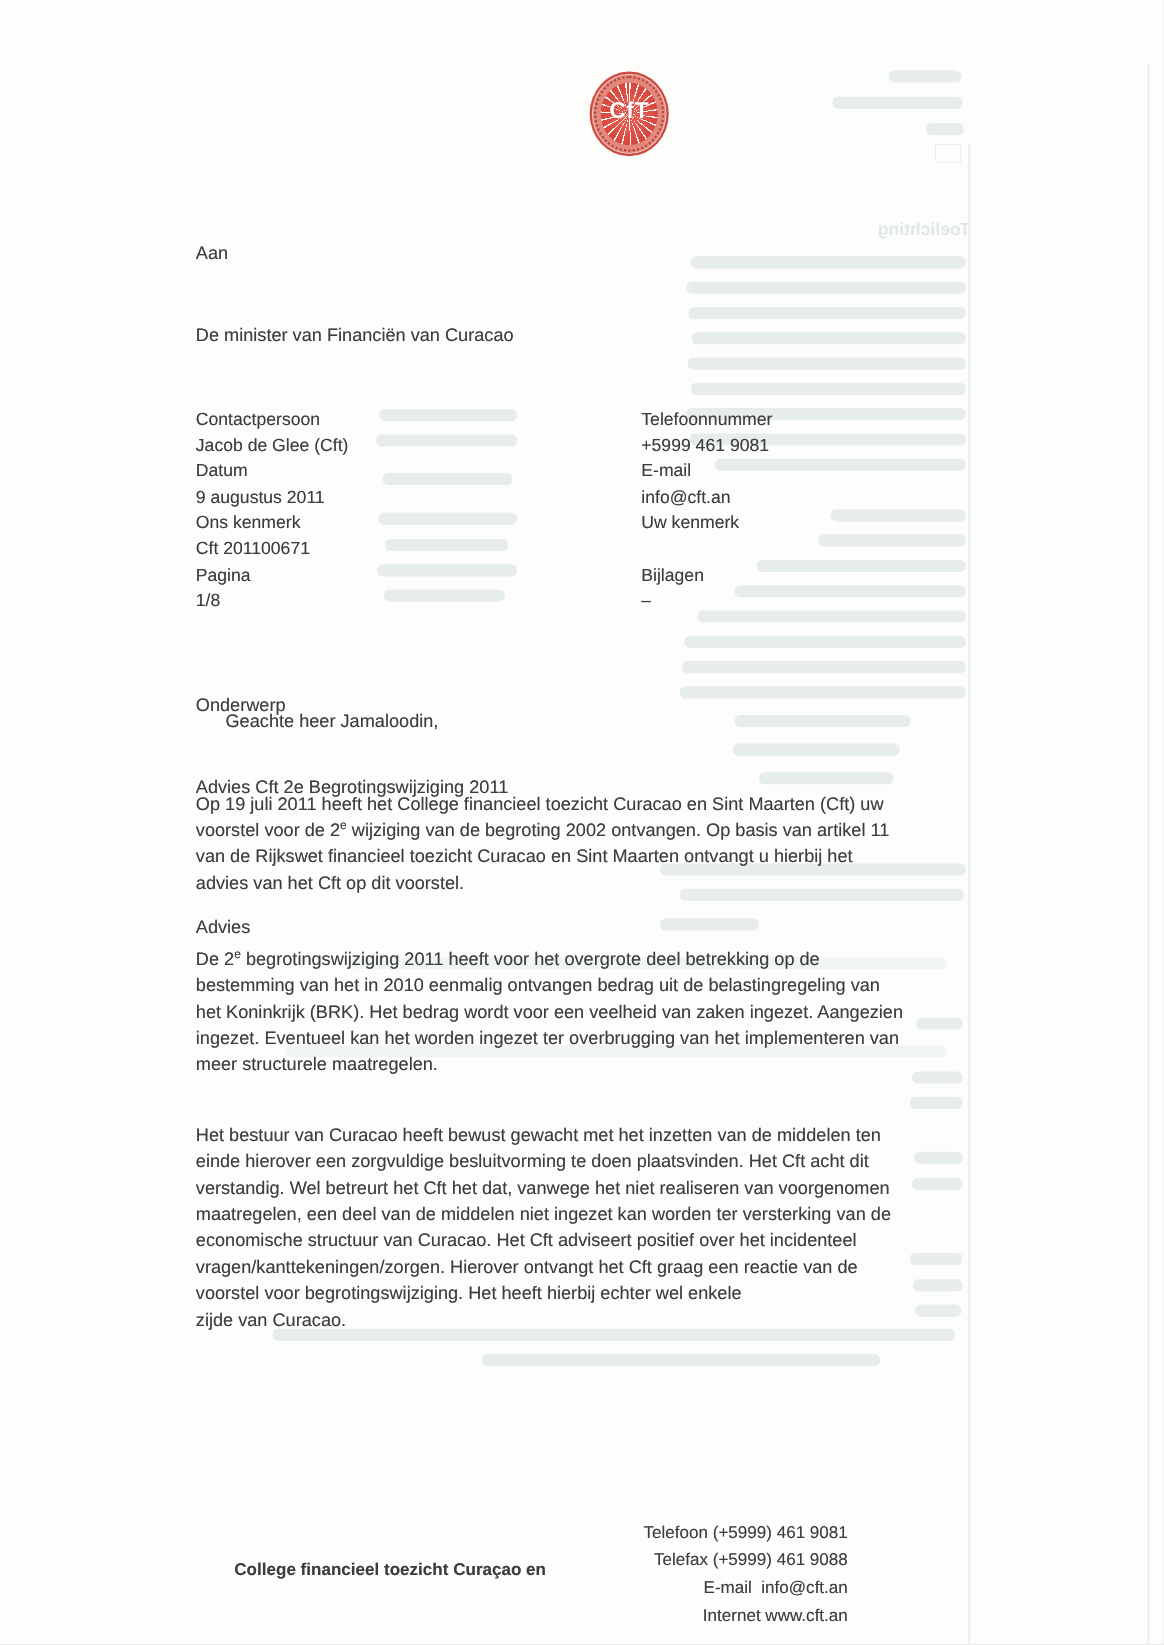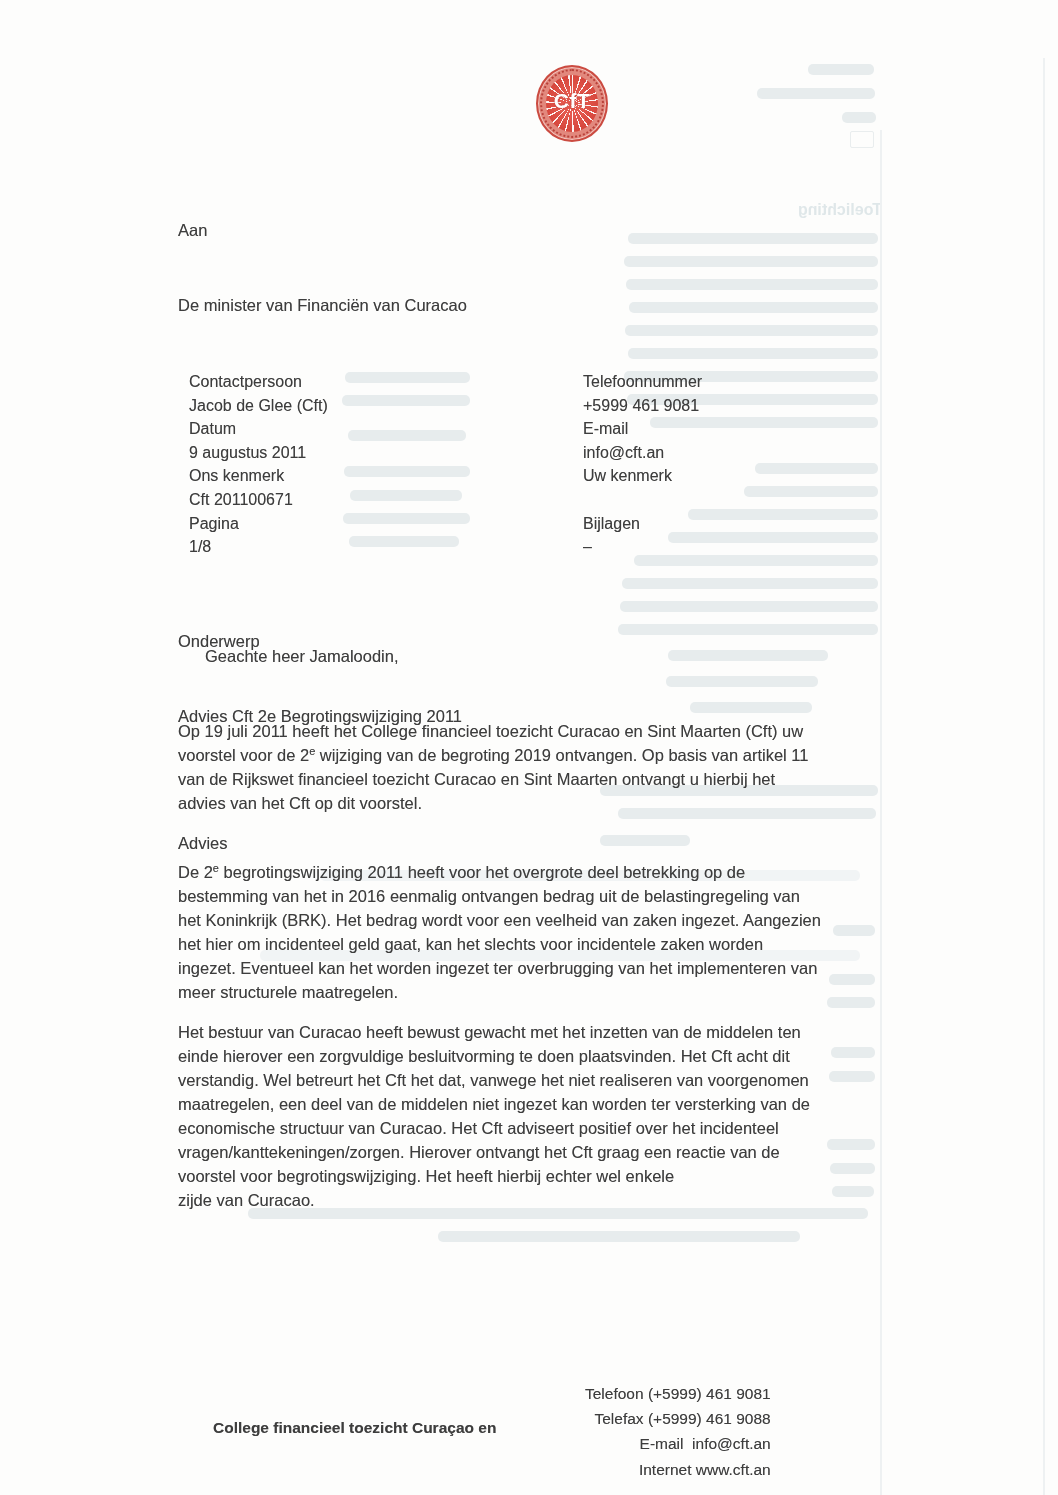--- a/index.html
+++ b/index.html
@@ -36,21 +36,21 @@
   }
   .logo-text{
     position:absolute;left:0;right:0;top:24px;text-align:center;
     font-weight:bold;font-size:21px;color:#ffffff;letter-spacing:.5px;
     text-shadow:0 0 2px rgba(170,40,35,.9);
   }
 
   
   #recipient{left:178px;top:168px;font-size:16.5px;line-height:25px;}
   .meta{font-size:16px;line-height:23.6px;}
-  #meta-left{left:178px;top:370px;margin-left:11px;}
+  #meta-left{left:178px;top:370px;}
   #meta-right{left:583px;top:370px;}
   #subject{left:178px;top:579px;font-size:16.5px;line-height:25px;}
   #salutation{left:178px;top:647px;font-size:16.5px;margin-left:27px;}
   .para{position:absolute;font-size:16.5px;}
   .bline{line-height:24px;white-space:pre;text-shadow:0 0 .5px rgba(61,61,61,.45);}
   .bline sup{font-size:11px;line-height:0;vertical-align:super;}
   #para1{left:178px;top:719px;}
   #advies-heading{left:178px;top:834px;font-size:16.5px;font-weight:normal;}
   #para2{left:178px;top:860px;}
   #para3{left:178px;top:1020px;}
@@ -144,30 +144,29 @@
   <div class="txt meta" id="meta-right"><div>Telefoonnummer</div><div>+5999 461 9081</div><div>E-mail</div><div>info@cft.an</div><div>Uw kenmerk</div><div>&nbsp;</div><div>Bijlagen</div><div>–</div></div>
 
   <div class="txt" id="subject">
     <div>Onderwerp</div>
     <div>Advies Cft 2e Begrotingswijziging 2011</div>
   </div>
 
   <div class="txt" id="salutation">Geachte heer Jamaloodin,</div>
   <div class="para" id="para1">
       <div class="bline">Op 19 juli 2011 heeft het College financieel toezicht Curacao en Sint Maarten (Cft) uw</div>
-      <div class="bline"><span>voorstel voor de 2</span><sup>e</sup><span> wijziging van de begroting 2019 ontvangen. Op basis van artikel 11</span></div>
+      <div class="bline"><span>voorstel voor de 2</span><sup>e</sup><span> wijziging van de begroting 2002 ontvangen. Op basis van artikel 11</span></div>
       <div class="bline">van de Rijkswet financieel toezicht Curacao en Sint Maarten ontvangt u hierbij het</div>
       <div class="bline">advies van het Cft op dit voorstel.</div>
     </div>
   <div class="txt" id="advies-heading">Advies</div>
   <div class="para" id="para2">
       <div class="bline"><span>De 2</span><sup>e</sup><span> begrotingswijziging 2011 heeft voor het overgrote deel betrekking op de</span></div>
-      <div class="bline">bestemming van het in 2016 eenmalig ontvangen bedrag uit de belastingregeling van</div>
+      <div class="bline">bestemming van het in 2010 eenmalig ontvangen bedrag uit de belastingregeling van</div>
       <div class="bline">het Koninkrijk (BRK). Het bedrag wordt voor een veelheid van zaken ingezet. Aangezien</div>
-      <div class="bline">het hier om incidenteel geld gaat, kan het slechts voor incidentele zaken worden</div>
       <div class="bline">ingezet. Eventueel kan het worden ingezet ter overbrugging van het implementeren van</div>
       <div class="bline">meer structurele maatregelen.</div>
     </div>
   <div class="para" id="para3">
       <div class="bline">Het bestuur van Curacao heeft bewust gewacht met het inzetten van de middelen ten</div>
       <div class="bline">einde hierover een zorgvuldige besluitvorming te doen plaatsvinden. Het Cft acht dit</div>
       <div class="bline">verstandig. Wel betreurt het Cft het dat, vanwege het niet realiseren van voorgenomen</div>
       <div class="bline">maatregelen, een deel van de middelen niet ingezet kan worden ter versterking van de</div>
       <div class="bline">economische structuur van Curacao. Het Cft adviseert positief over het incidenteel</div>
       <div class="bline">vragen/kanttekeningen/zorgen. Hierover ontvangt het Cft graag een reactie van de</div>

